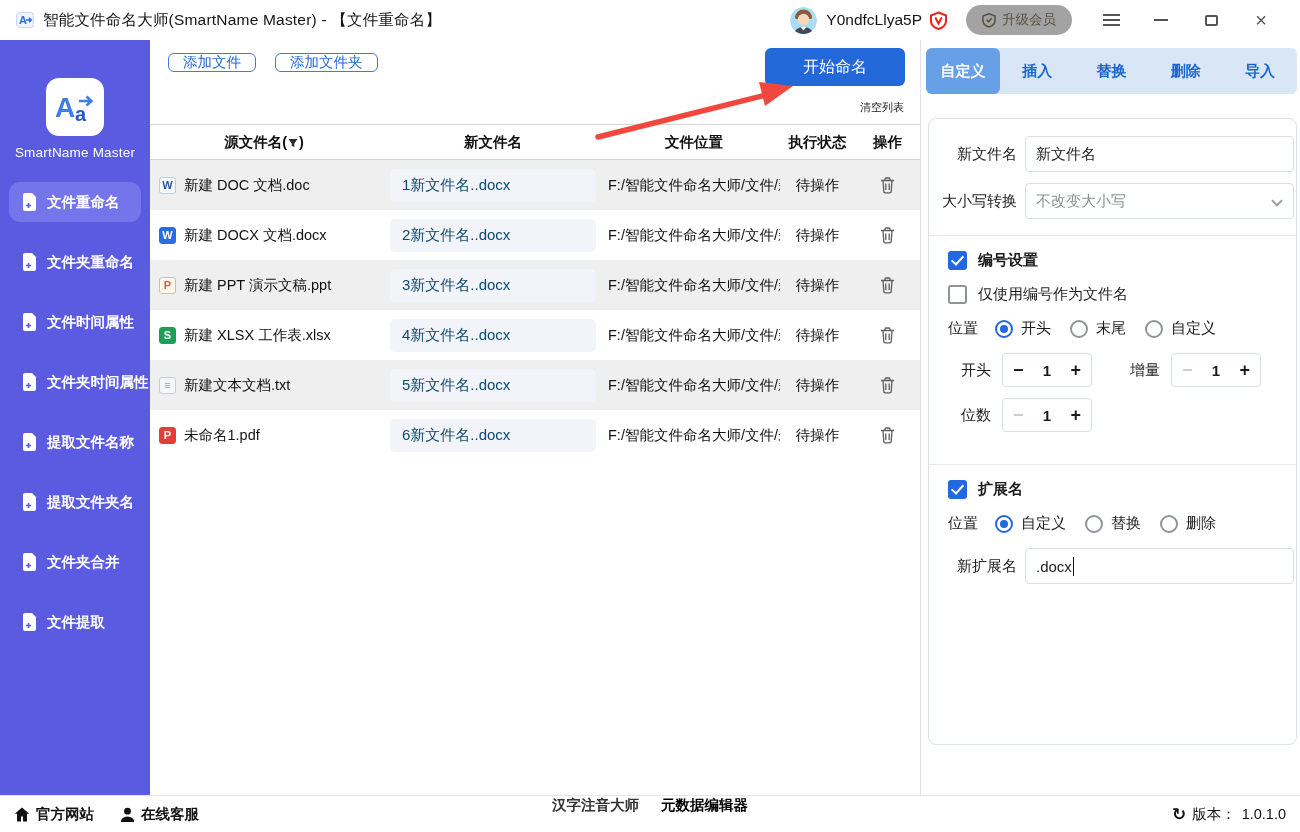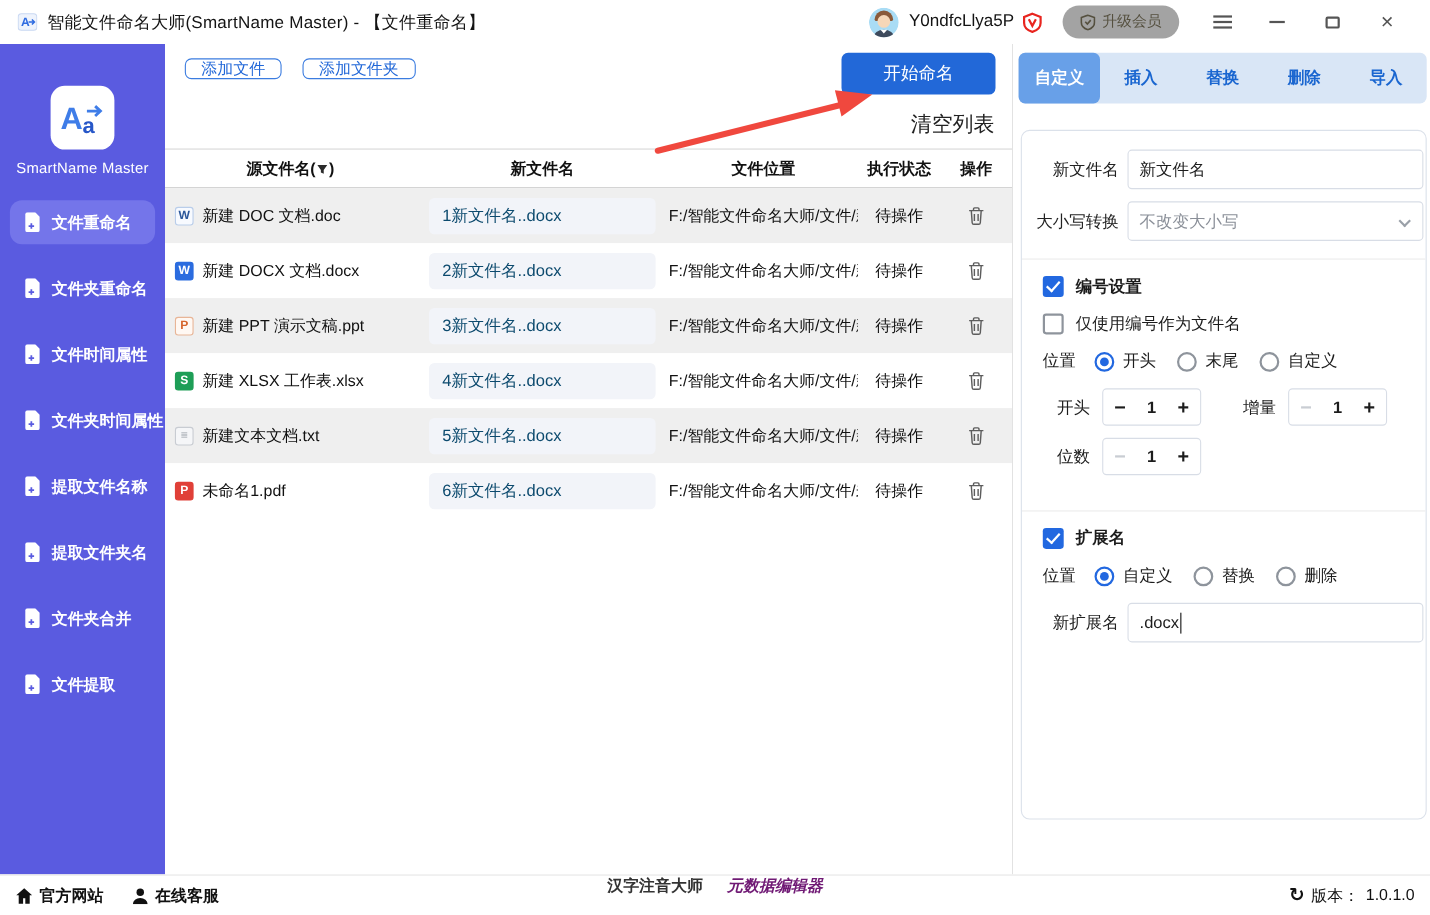--- a/index.html
+++ b/index.html
@@ -36,21 +36,21 @@
   .menu-item.active { background:#7475ea; }
   .menu-item svg { flex:0 0 auto; }
 
   
   .main { width:770px; flex:0 0 auto; position:relative; background:#fff; }
   .toolbar { display:flex; align-items:flex-start; padding:8px 15px 0 18px; }
   .btn-outline { border:1px solid #3b7ce0; color:#2268d8; background:#fff; border-radius:6px; height:19px;
     padding:0 14px; font-size:14.5px; display:flex; align-items:center; cursor:pointer; margin-right:19px; margin-top:5px; }
   .btn-primary { margin-left:auto; background:#2268d8; color:#fff; border-radius:6px; width:140px; height:38px;
     display:flex; align-items:center; justify-content:center; font-size:16px; cursor:pointer; }
-  .clear-row { text-align:right; padding:14px 16px 9px; font-size:19px; color:#222;margin-left:23px; }
+  .clear-row { text-align:right; padding:14px 16px 9px; font-size:11px; color:#222;margin-left:23px; }
   .clear-link { cursor:pointer; }
 
   .ftable { border-top:1px solid #d8d8d8; }
   .t-head { display:grid; grid-template-columns:228px 230px 172px 75px 65px; height:35px; align-items:center;
     border-bottom:1px solid #d4d4d4; font-size:14.5px; color:#111; font-weight:bold; }
   .t-head > div { text-align:center; }
   .t-row { display:grid; grid-template-columns:228px 230px 172px 75px 65px; height:50px; align-items:center; font-size:14.5px; color:#111; }
   .t-row:nth-child(even) { background:#efefef; }
   .src-cell { display:flex; align-items:center; gap:8px; padding-left:9px; overflow:hidden; white-space:nowrap; }
   .ficon { width:17px; height:17px; border-radius:3px; display:flex; align-items:center; justify-content:center;
@@ -106,21 +106,21 @@
   .st-val { font-size:15px; font-weight:bold; color:#1c1c1c; }
   .n-label2 { margin-left:38px; margin-right:11px; white-space:nowrap; }
 
   .caret { display:inline-block; width:1.5px; height:19px; background:#111; margin-left:1px; }
 
   
   .statusbar { height:37px; border-top:1px solid #e6e6e6; display:flex; padding:0 14px; position:relative; background:#fff; }
   .sb-item { display:flex; align-items:center; gap:6px; font-size:14.5px; color:#111; font-weight:bold; cursor:pointer; margin-right:26px; }
   .sb-center { position:absolute; left:50%; transform:translateX(-50%); display:flex; align-items:center; gap:22px; }
   .sb-link { font-size:14.5px; font-weight:bold; color:#333; cursor:pointer; }
-  .sb-link.dim { color:#701a75;font-style:italic; }
+  .sb-link.dim { color:#000000; }
   .sb-right { margin-left:auto; display:flex; align-items:center; gap:6px; font-size:14.5px; color:#111; }
   .refresh-g { font-family:"DejaVu Sans",sans-serif; font-size:17px; font-weight:bold; color:#111; cursor:pointer; }
 
   .arrow-overlay { position:absolute; left:0; top:0; width:1300px; height:832px; pointer-events:none; z-index:60; }
 </style>
 </head>
 <body>
 
 <div class="titlebar">
   <svg class="app-logo-sm" viewBox="0 0 18 18">

